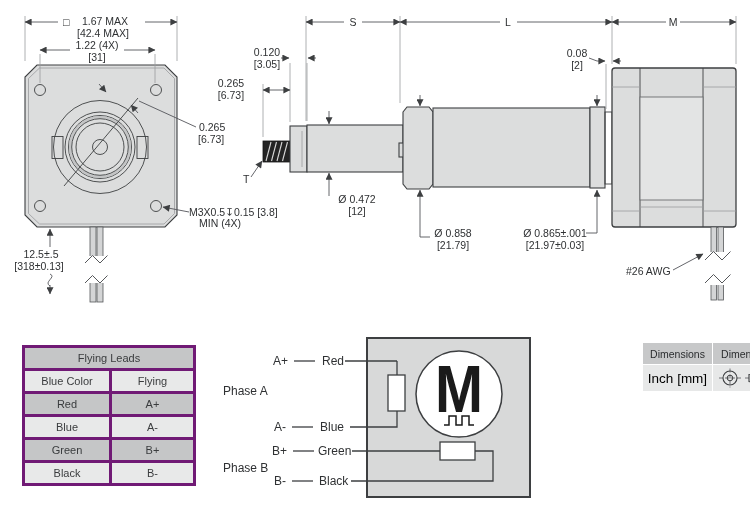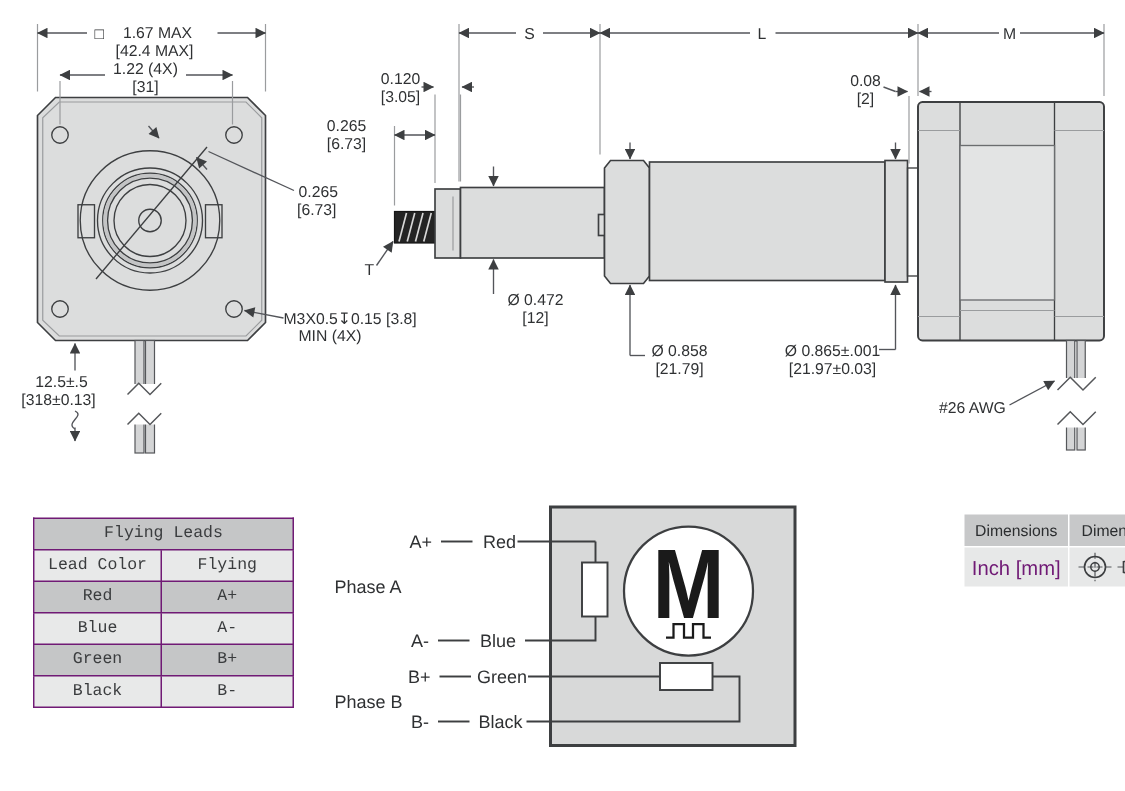--- a/index.html
+++ b/index.html
@@ -14,29 +14,29 @@
   .edge{stroke:#3d3f41;stroke-width:0.9;fill:none;}
   .soft{stroke:#9a9c9e;stroke-width:0.8;fill:none;}
   .dim{stroke:#53555a;stroke-width:0.9;fill:none;}
   .wire{fill:#d4d5d6;stroke:#55575a;stroke-width:0.8;}
   .brk{stroke:#55575a;stroke-width:1;fill:none;}
   .wline{stroke:#3d3f41;stroke-width:1.3;fill:none;}
   .wtxt{font-size:12px;fill:#2f3133;}
 
   #leads-table{position:absolute;left:22px;top:345px;width:174px;border-collapse:collapse;
                font-size:11px;color:#3a3c3e;text-align:center;}
-  #leads-table td{border:1px solid #701a75;height:20px;padding:0;font-family:Liberation Mono, monospace;}
+  #leads-table td{border:3px solid #701a75;height:20px;padding:0;}
   .row-dark{background:#c5c6c7;}
   .row-light{background:#e8e9e9;}
   #legend{position:absolute;left:608px;top:343px;width:148px;display:grid;
           grid-template-columns:69px 71px;grid-template-rows:21px 26px;gap:1px;background:#fff;margin-left:35px;}
   #legend .cell{display:flex;align-items:center;justify-content:center;}
   #legend .hdr{background:#c7c8c9;font-size:10.5px;color:#2b2d2f;}
   #legend .val{background:#e7e8e8;}
-  #legend .units{font-size:13.5px;color:#701a75;}
+  #legend .units{font-size:13.5px;color:#000000;}
 </style>
 </head>
 <body>
 
 <svg id="drawing" style="left:0;top:0" width="750" height="330" viewBox="0 0 750 330">
   <defs>
     <marker id="ar" viewBox="0 0 10 10" refX="9.5" refY="5" markerWidth="9" markerHeight="7" orient="auto-start-reverse" markerUnits="userSpaceOnUse">
       <path d="M0,0 L10,5 L0,10 z" fill="#3d3f41"></path>
     </marker>
   </defs>
@@ -200,21 +200,21 @@
     <line class="dim" x1="673" y1="270" x2="703" y2="254" marker-end="url(#ar)"></line>
   </g>
 </svg>
 
 <table id="leads-table">
   <tbody>
   <tr>
         <td colspan="2" class="row-dark">Flying Leads</td>
       </tr>
   <tr>
-    <td class="row-light" style="width:84px">Lead Color</td>
+    <td class="row-light" style="width:84px">Blue Color</td>
     <td class="row-light">Flying</td>
   </tr>
   <tr>
     <td class="row-dark">Red</td>
     <td class="row-dark">A+</td>
   </tr>
   <tr>
     <td class="row-light">Blue</td>
     <td class="row-light">A-</td>
   </tr>

